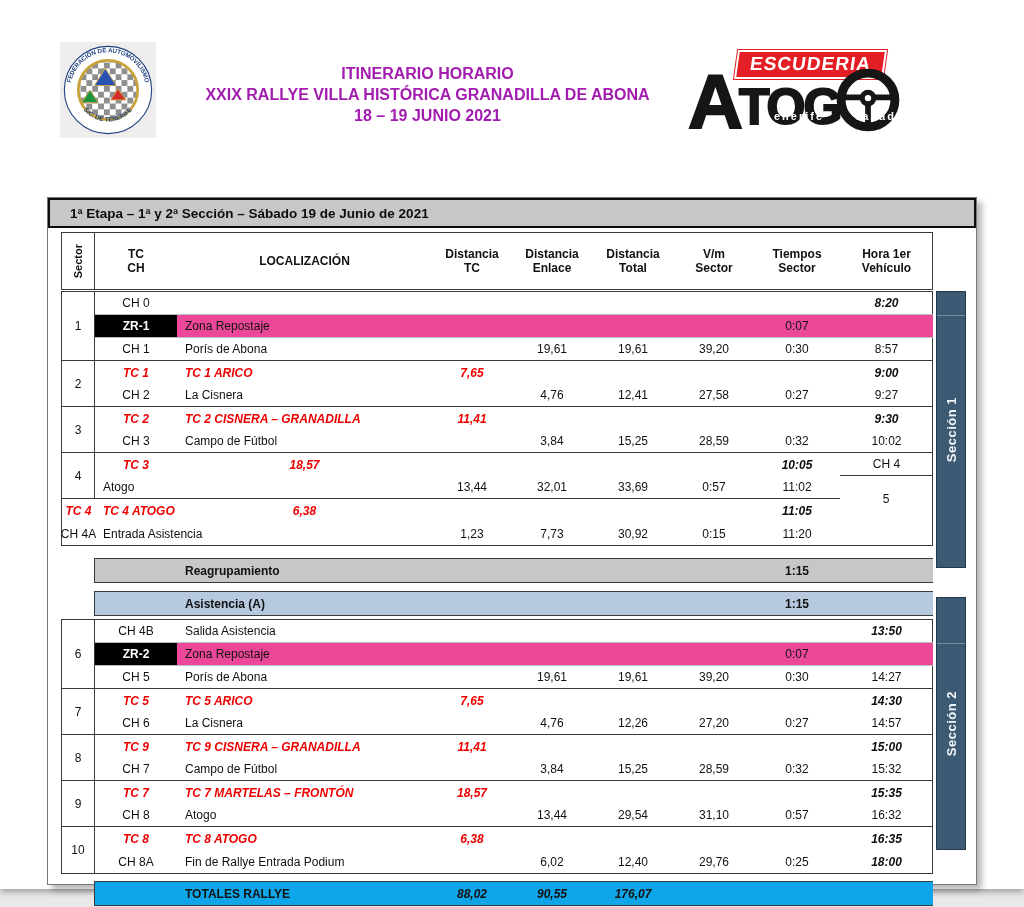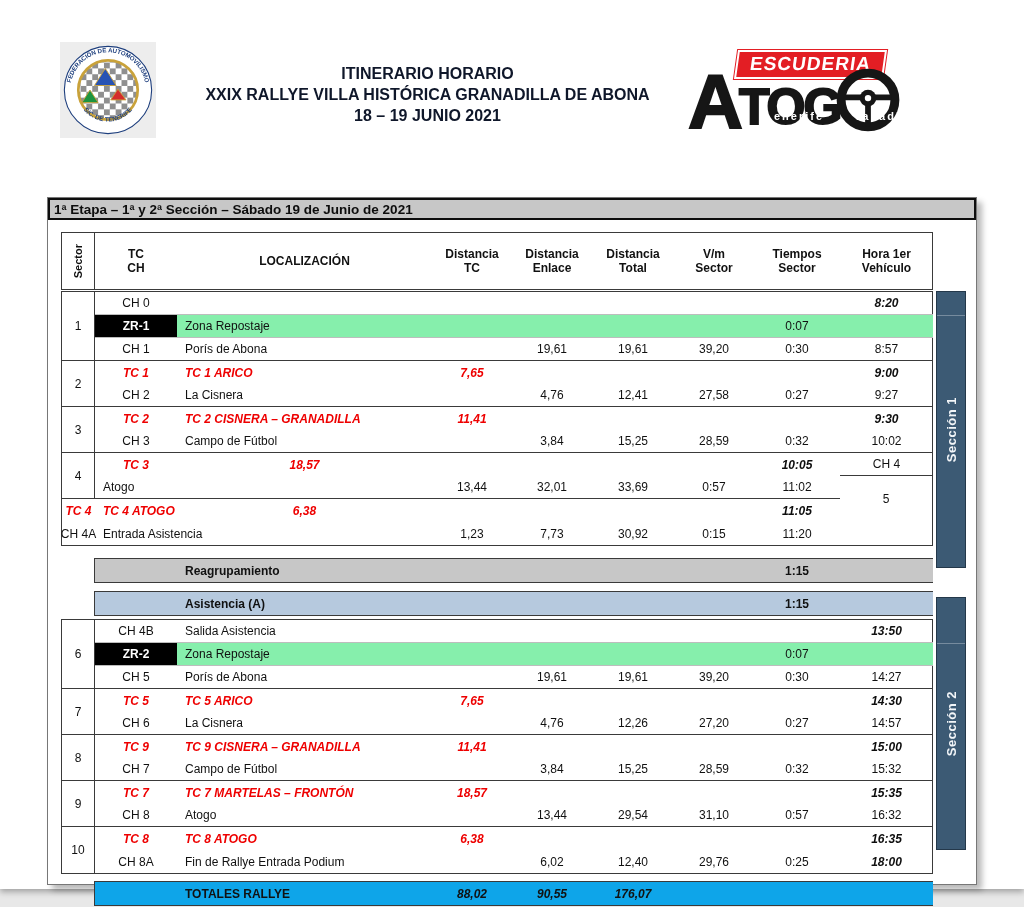--- a/index.html
+++ b/index.html
@@ -2,35 +2,35 @@
 <html><head>
 <meta charset="utf-8">
 <style>
   * { margin:0; padding:0; box-sizing:border-box; }
   html,body { width:1024px; height:907px; background:#e8e8e8; font-family:"Liberation Sans","DejaVu Sans",sans-serif; overflow:hidden; }
   #stage { position:relative; width:1024px; height:907px; }
   .page { position:absolute; left:0; top:0; width:1024px; height:889px; background:#ffffff; box-shadow:0 3px 6px rgba(0,0,0,.3); }
 
   
   .badge-wrap { position:absolute; left:60px; top:42px; width:96px; height:96px; background:#ededed; display:flex; align-items:center; justify-content:center; }
-  .title-block { position:absolute; left:150px; top:63px; width:555px; text-align:center; font-weight:bold; font-size:16px; line-height:21px; color:#0f172a; }
+  .title-block { position:absolute; left:150px; top:63px; width:555px; text-align:center; font-weight:bold; font-size:16px; line-height:21px; color:#a21caf; }
 
   .atogo { position:absolute; left:688px; top:50px; width:260px; height:82px; }
   .atogo .esc-box { position:absolute; left:48px; top:0; background:#e31e24; color:#fff; font-weight:bold; font-size:19px; letter-spacing:1px; padding:1px 12px 2px 12px; transform:skewX(-8deg); border:2px solid #fff; box-shadow:0 0 0 1px #e31e24; white-space:nowrap; }
   .atogo .letters { position:absolute; left:0; bottom:0; display:flex; align-items:flex-end; color:#161616; font-weight:bold; }
   .atogo .ltr-a { font-size:76px; line-height:60px; letter-spacing:-4px; -webkit-text-stroke:2px #161616; }
   .atogo .ltr-rest { font-size:50px; line-height:50px; letter-spacing:-2px; -webkit-text-stroke:2px #161616; }
   .atogo .wheel { margin-left:-4px; margin-bottom:0px; }
   .atogo .small-white { position:absolute; bottom:10px; color:#fff; font-weight:bold; font-size:11px; letter-spacing:2px; z-index:3; }
   .atogo .sw-left { left:86px; }
   .atogo .sw-right { left:168px; }
 
   
   .frame { position:absolute; left:47px; top:197px; width:930px; height:688px; border:1px solid #777; background:#fff; box-shadow:5px 5px 6px rgba(0,0,0,.28); }
-  .etapa-bar { position:absolute; left:0; top:0; width:100%; height:22px; background:#c7c7c7; border:2px solid #0d0d0d; font-weight:bold; font-size:13.5px; color:#0d0d0d; display:flex; align-items:center; padding-left:4px; }
+  .etapa-bar { position:absolute; left:0; top:0; width:100%; height:30px; background:#c7c7c7; border:2px solid #0d0d0d; font-weight:bold; font-size:13.5px; color:#0d0d0d; display:flex; align-items:center; padding-left:20px; }
 
   .tablewrap { position:absolute; left:13px; top:34px; width:872px; }
 
   .tblock { display:grid; grid-template-columns:33px 82px 255px 80px 80px 82px 80px 86px 93px; grid-auto-rows:23px; width:872px; border:1.5px solid #3a3a3a; background:#fff; }
   .tblock.nosector { grid-template-columns:82px 255px 80px 80px 82px 80px 86px 93px; width:839px; margin-left:33px; }
   .blk-r { margin-top:12px; }
   .blk-a { margin-top:8px; }
   .blk-b2 { margin-top:3px; }
   .blk-t { margin-top:7px; }
 
@@ -40,21 +40,21 @@
   .sector-h span { writing-mode:vertical-rl; transform:rotate(180deg); font-size:11px; }
 
   .cell { display:flex; align-items:center; justify-content:center; font-size:12px; color:#111; white-space:nowrap; overflow:visible; }
   .cell.left { justify-content:flex-start; padding-left:8px; }
   .sector-cell { border-right:1.5px solid #3a3a3a; font-size:12px; display:flex; align-items:center; justify-content:center; background:#fff; }
   .b-light { border-bottom:1px solid #bdbdbd; }
   .b-dark { border-bottom:1.5px solid #3a3a3a; }
 
   .t-tc { color:#ee0000; font-weight:bold; font-style:italic; }
   .t-tc.col-hora { color:#0d0d0d; }
-  .t-zr { background:#86efac; }
+  .t-zr { background:#ec4899; }
   .zr-box { background:#000 !important; color:#fff !important; font-weight:bold; }
   .t-regroup { background:#c7c7c7; font-weight:bold; }
   .t-service { background:#b6c9de; font-weight:bold; }
   .t-totals { background:#0ea5e9; font-weight:bold; }
   .t-totals.col-dist_tc, .t-totals.col-enlace, .t-totals.col-total { font-style:italic; }
   .strong { font-weight:bold; font-style:italic; }
 
   .sec-bar { position:absolute; left:888px; width:30px; background:#3c5a74; border:1px solid #24384a; display:flex; align-items:center; justify-content:center; }
   .sec-bar span { writing-mode:vertical-rl; transform:rotate(180deg); color:#f2f5f8; font-weight:bold; font-size:13px; letter-spacing:.5px; white-space:nowrap; }
   .sec-bar .bar-line { position:absolute; left:0; width:100%; height:0; border-top:1px solid rgba(255,255,255,.3); }

